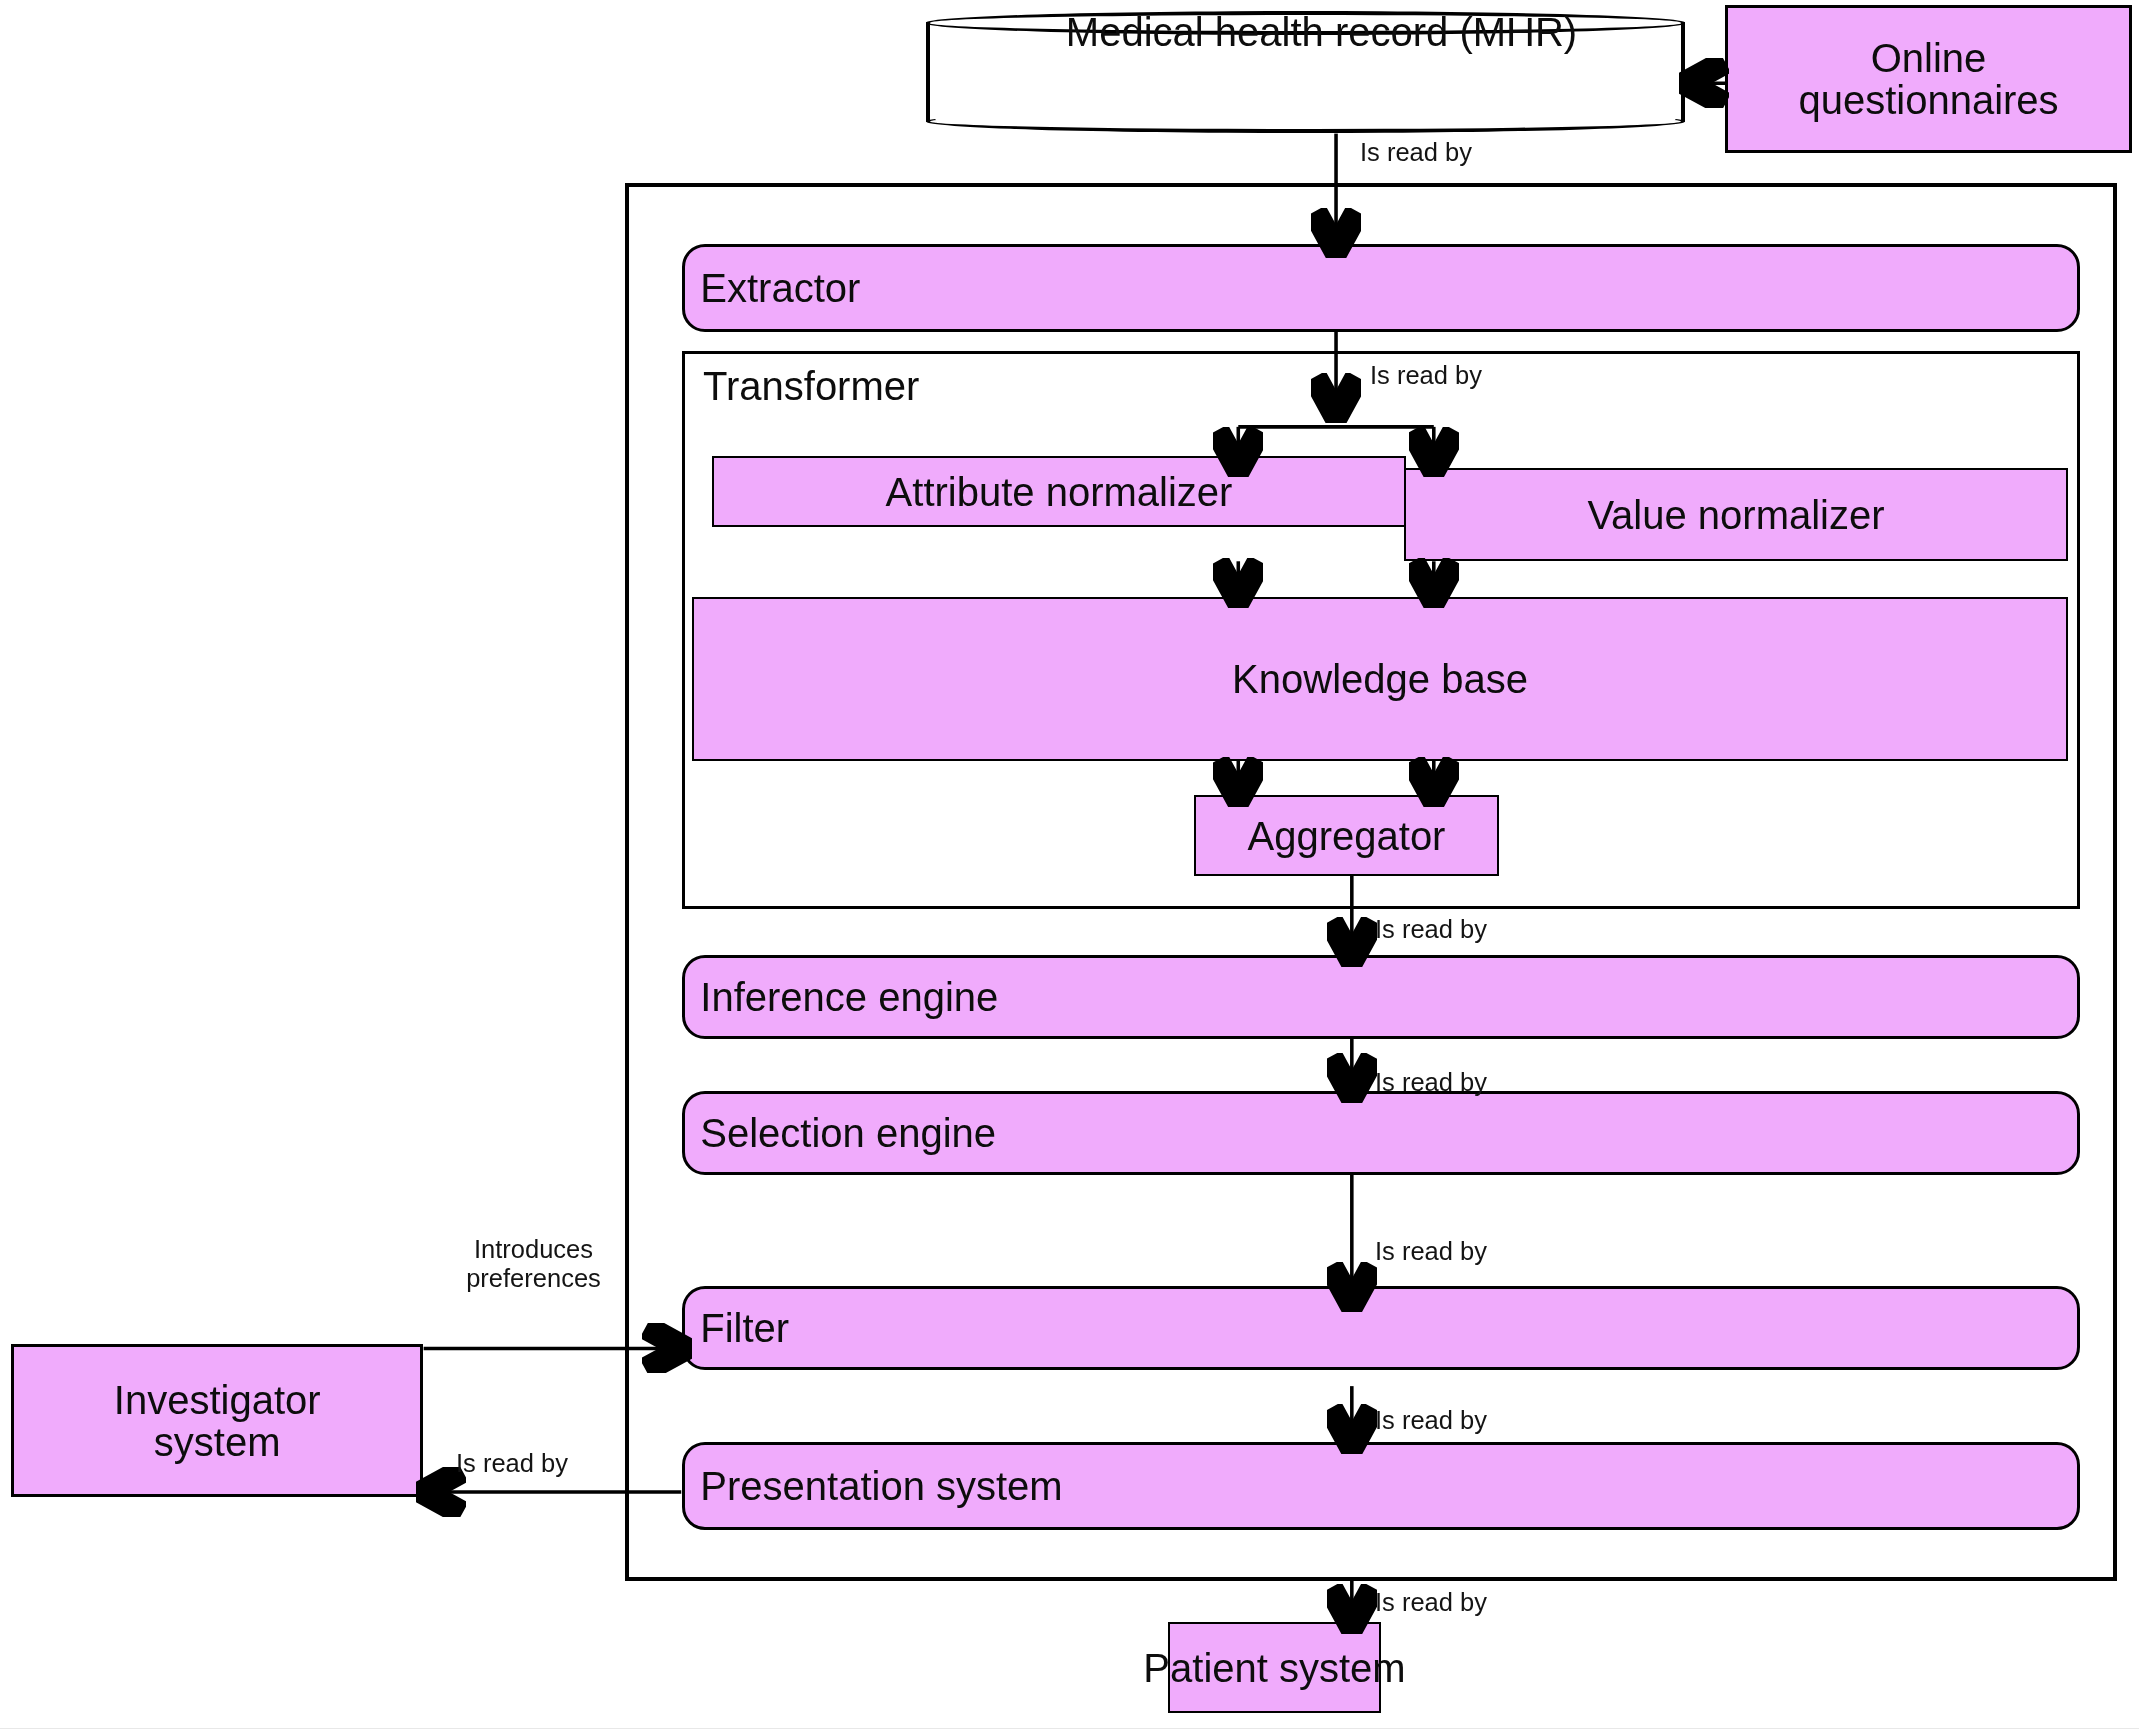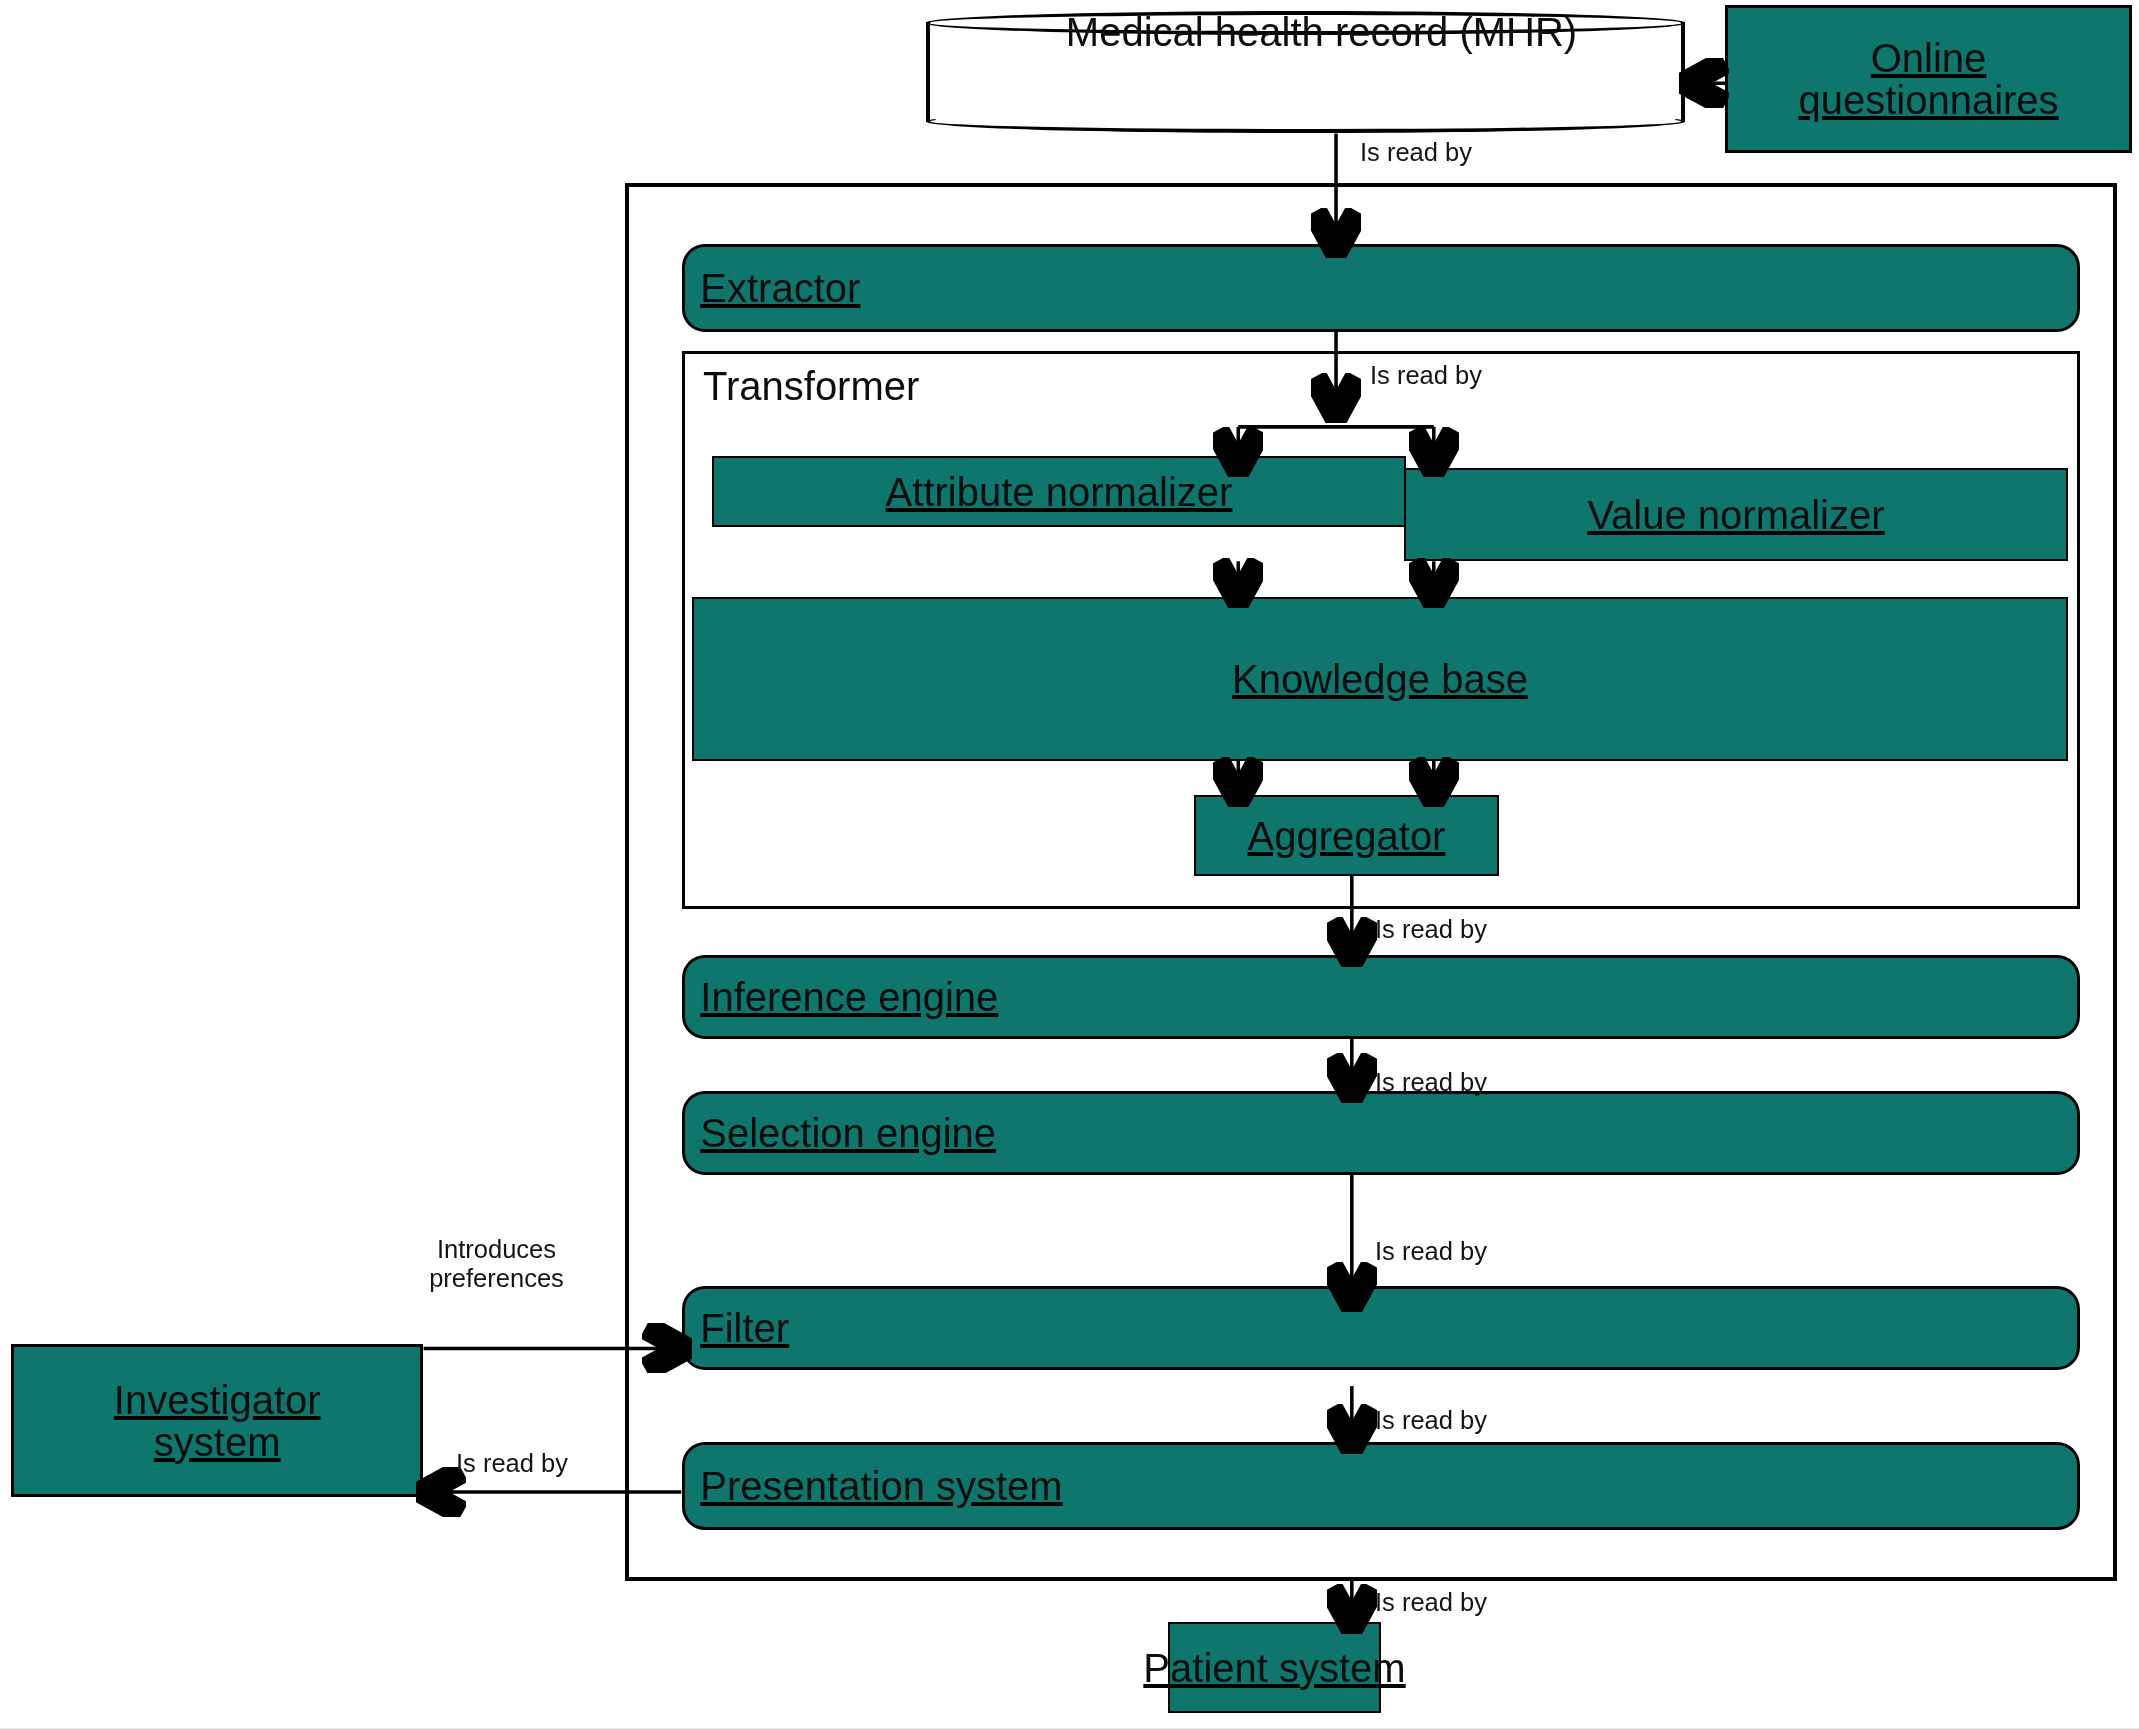--- a/index.html
+++ b/index.html
@@ -11,26 +11,25 @@
     position: relative;
     width: 2140px;
     height: 1730px;
     background: #ffffff;
     font-family: "Liberation Sans", sans-serif;
     overflow: hidden;
   }
   .box {
     position: absolute;
     box-sizing: border-box;
-    background: #0f766e;
+    background: #f0abfc;
     border: 3.6px solid #000000;
     display: flex;
     align-items: center;
     z-index: 3;
-    text-decoration: underline;
   }
   .box.thin { border-width: 2.5px; }
   .box.center { justify-content: center; }
   .box.left { justify-content: flex-start; border-radius: 23px; }
   .label {
     font-size: 40px;
     color: #0d0d0d;
     line-height: 1.05;
     white-space: nowrap;
     font-weight: 400;
@@ -242,18 +241,18 @@
   <div class="edge-label" style="left:1375px; top:1068px;">Is read by</div>
 
   <div class="edge-label" style="left:1375px; top:1237px;">Is read by</div>
 
   <div class="edge-label" style="left:1375px; top:1406px;">Is read by</div>
 
   <div class="edge-label" style="left:1375px; top:1588px;">Is read by</div>
 
   <div class="edge-label" style="left:456px; top:1449px;">Is read by</div>
 
-  <div class="edge-label two-line" style="left:415px; top:1235px;">Introduces<br>preferences</div>
+  <div class="edge-label two-line" style="left:452px; top:1235px;">Introduces<br>preferences</div>
 
   <div class="bottom-rule"></div>
 
 </div>
 
 
 </body></html>

